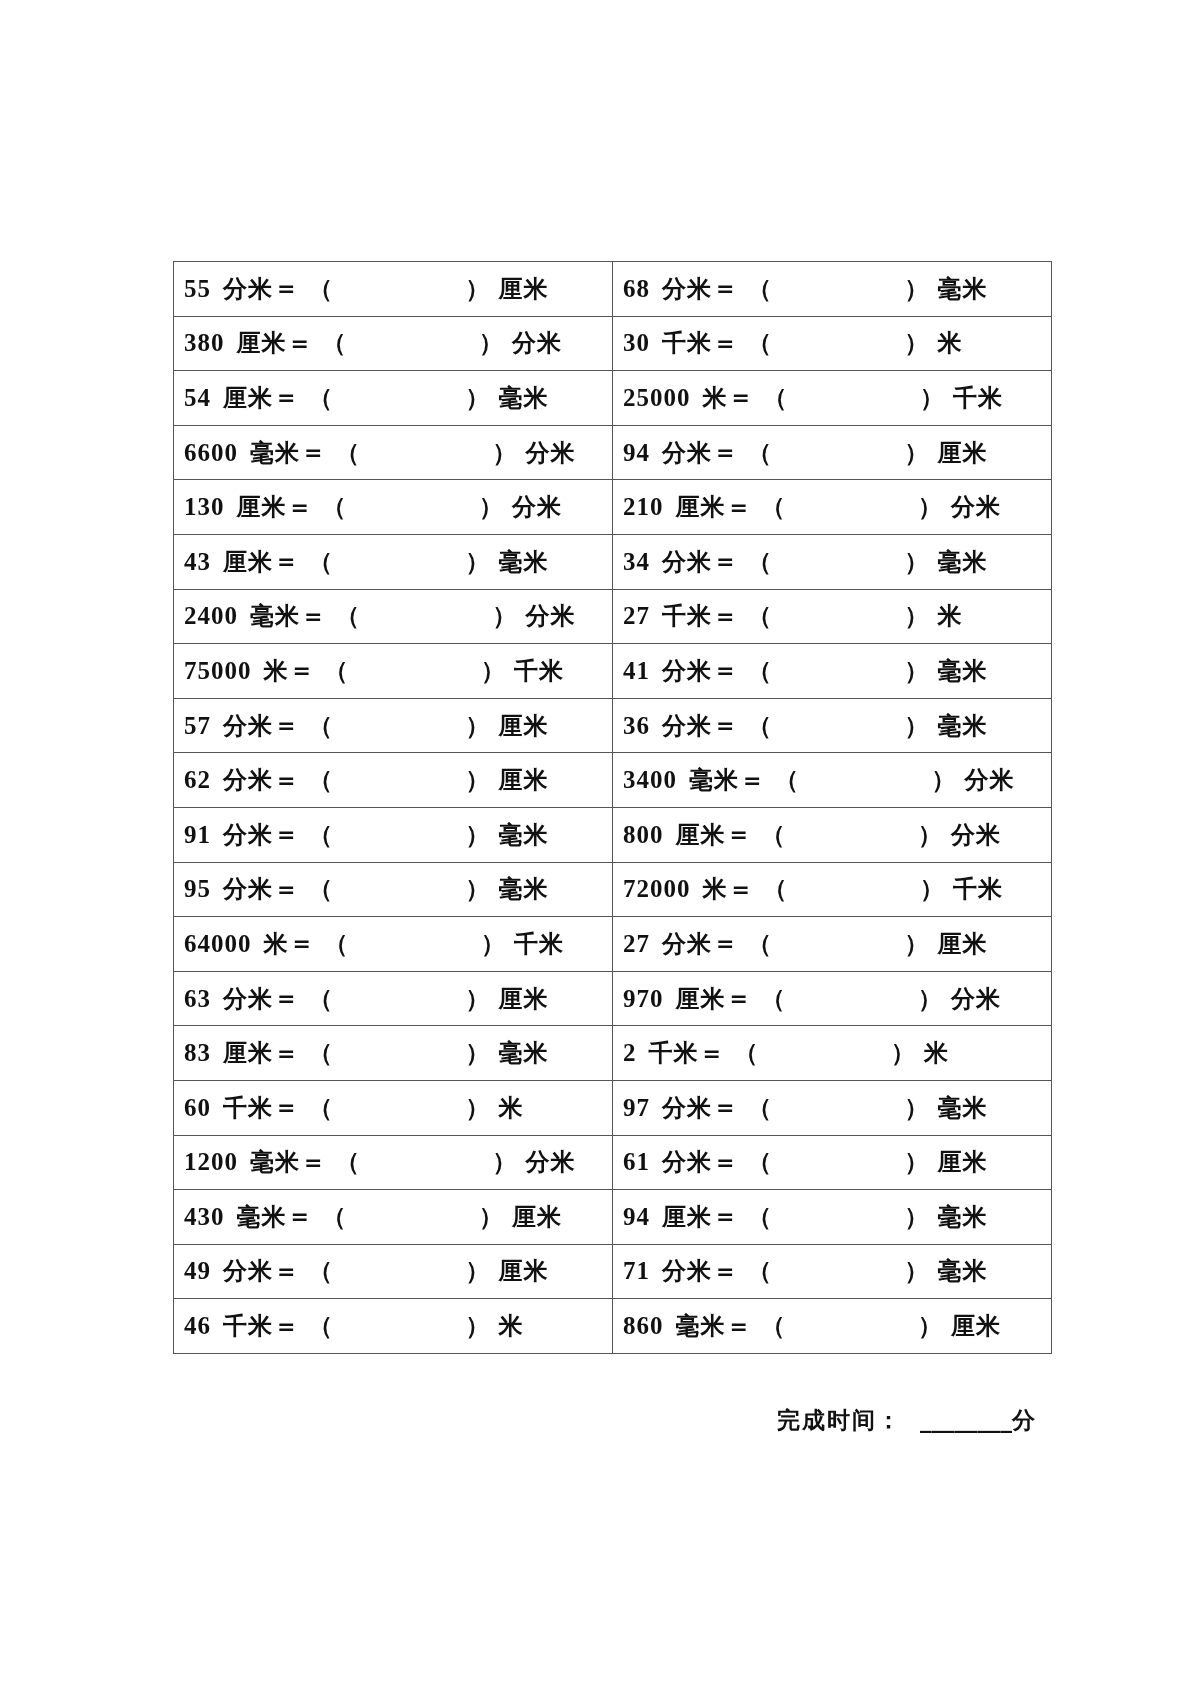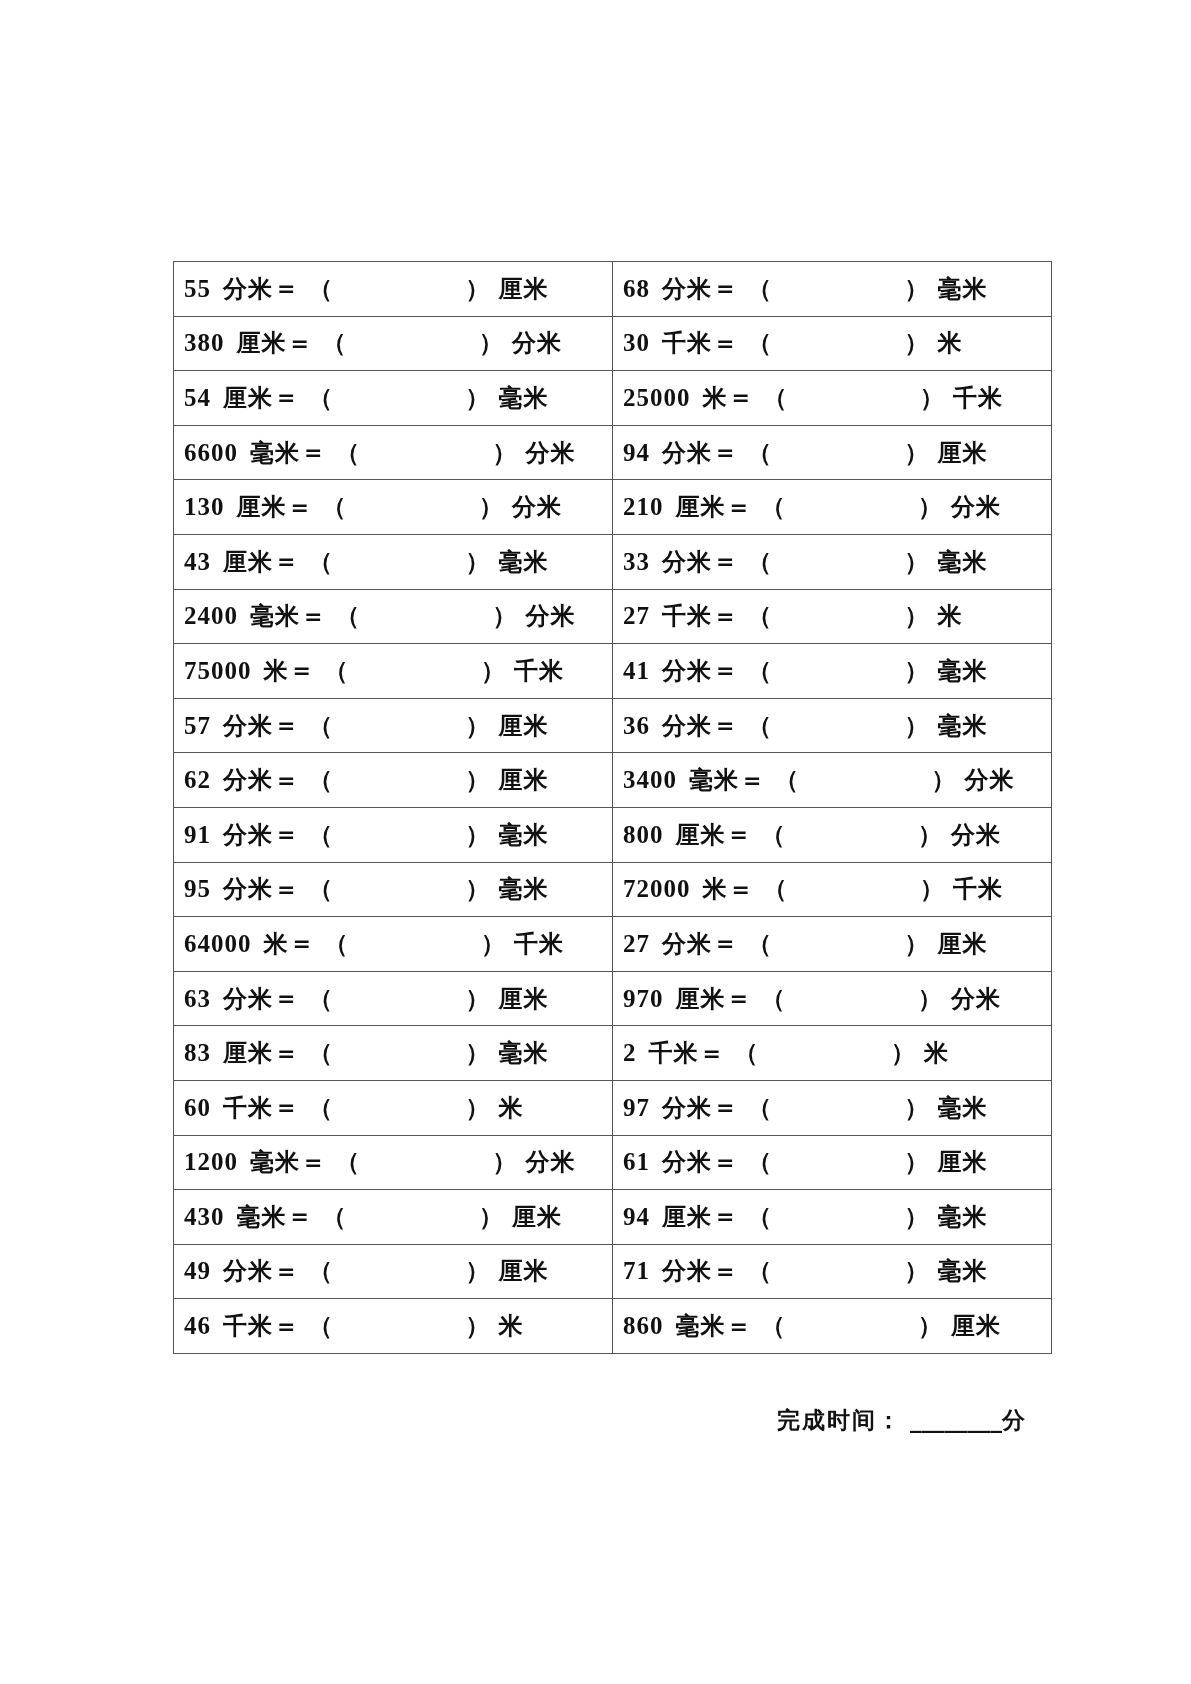--- a/index.html
+++ b/index.html
@@ -83,21 +83,21 @@
     top: 1405px;
     font-family: "DejaVu Sans", sans-serif;
     font-weight: bold;
     font-size: 23px;
     letter-spacing: 2px;
     white-space: nowrap;
   }
   .footer .blank-line {
     display: inline-block;
     letter-spacing: 0px;
-    margin-left: 8px;
+    margin-left: 18px;
   }
 </style>
 </head>
 <body>
 
 <table class="worksheet">
   <tbody id="worksheet-body">
   <tr>
     <td class="col-left">
       <div class="problem">
@@ -230,21 +230,21 @@
         <span class="unit-from">厘米</span>
         <span class="eq">=</span>
         <span class="paren-open">（</span>
         <span class="answer-blank"></span>
         <span class="paren-close">）</span>
         <span class="unit-to">毫米</span>
       </div>
     </td>
     <td class="col-right">
       <div class="problem">
-        <span class="num">33</span>
+        <span class="num">34</span>
         <span class="unit-from">分米</span>
         <span class="eq">=</span>
         <span class="paren-open">（</span>
         <span class="answer-blank"></span>
         <span class="paren-close">）</span>
         <span class="unit-to">毫米</span>
       </div>
     </td>
   </tr>
 

